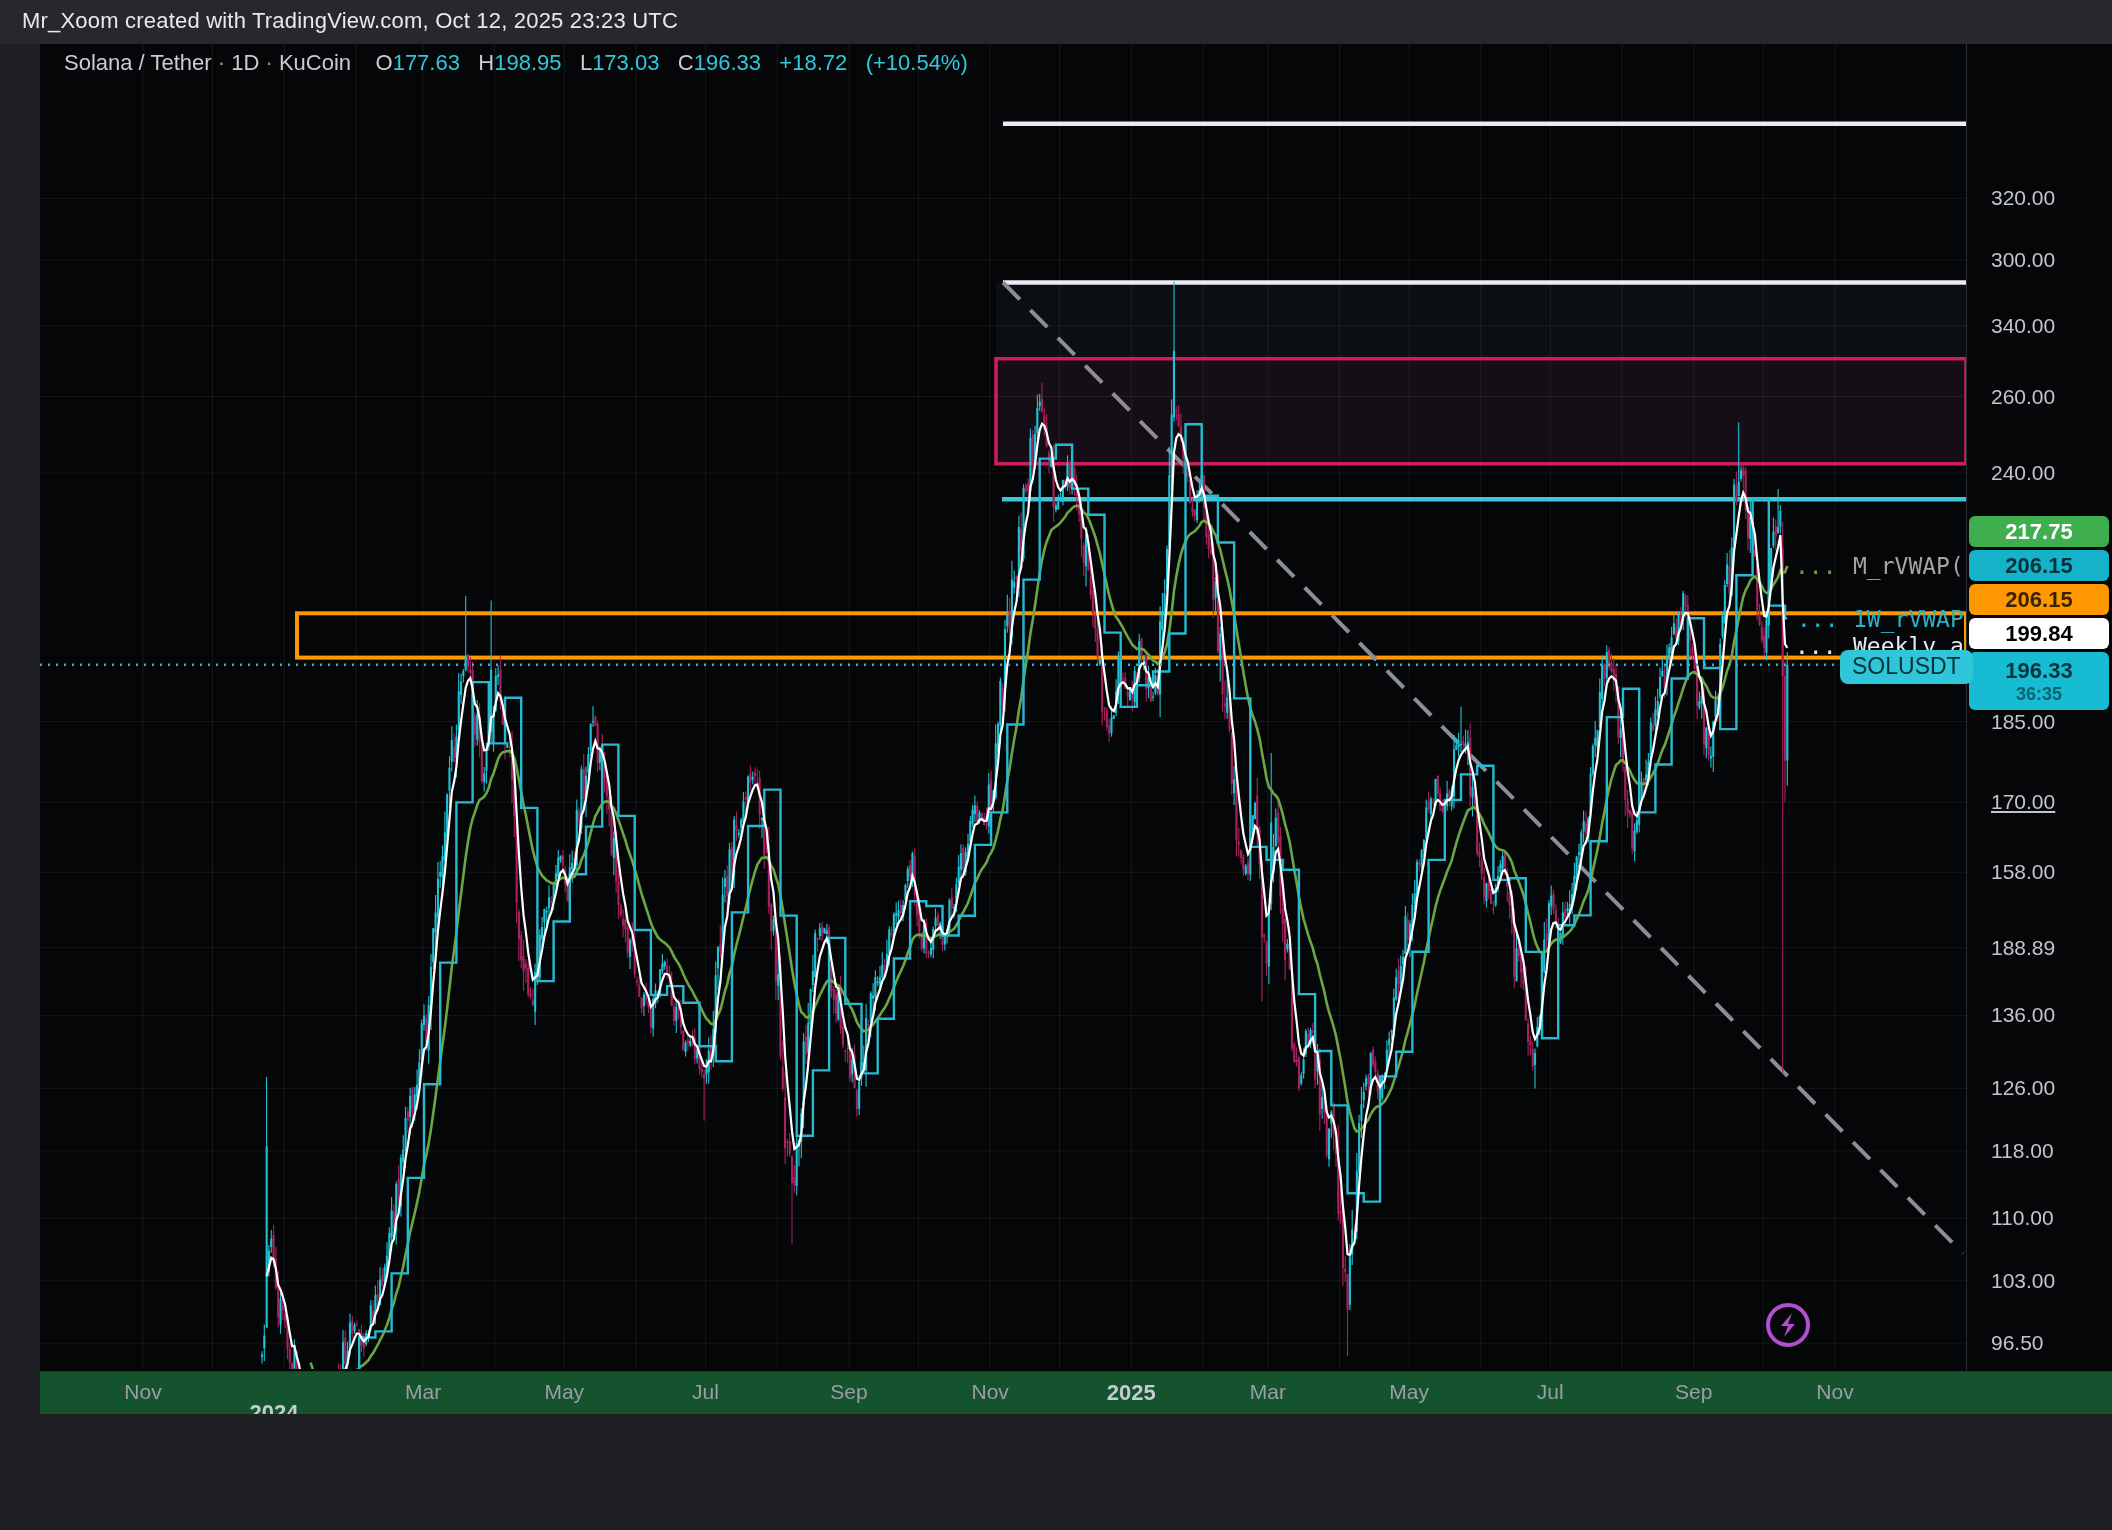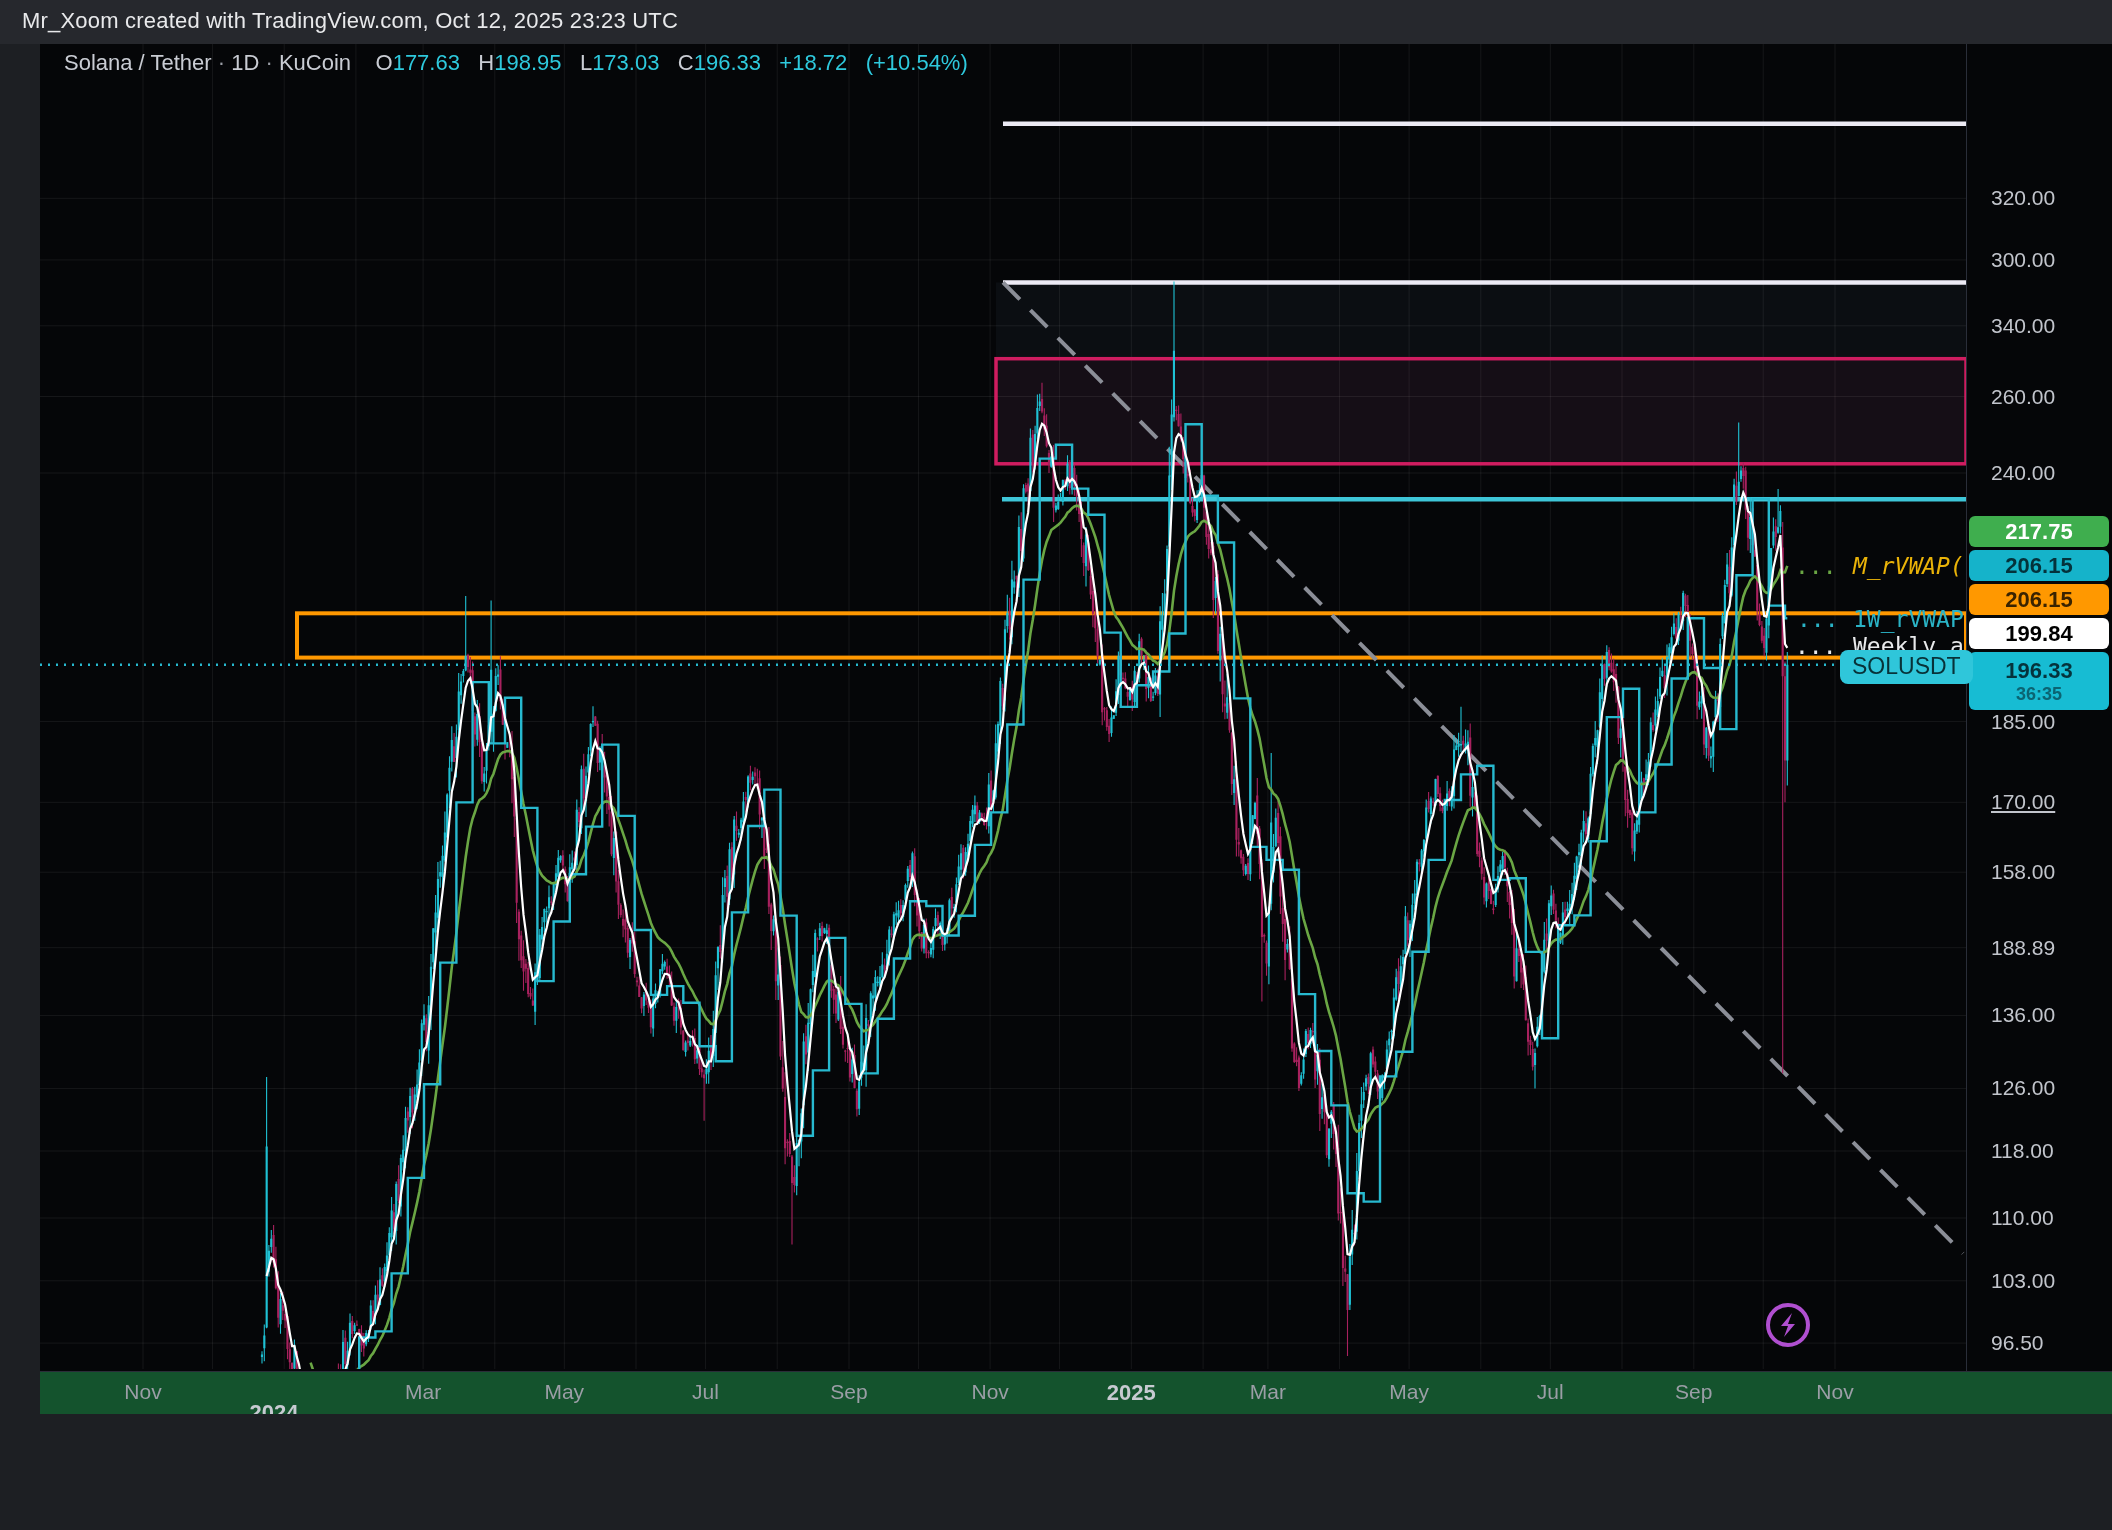--- a/index.html
+++ b/index.html
@@ -174,20 +174,20 @@
   <path d="M266.6 1276.1L268.9 1267.6L271.3 1257.8L273.6 1259.3L275.9 1268.8L278.2 1284.9L280.5 1289.6L282.8 1296.6L285.1 1304.5L287.5 1319.0L289.8 1333.2L292.1 1346.1L294.4 1346.0L296.7 1356.4L299.0 1364.4L301.3 1377.6L303.7 1390.0L306.0 1396.2L308.3 1410.6L310.6 1427.6L312.9 1437.9L315.2 1451.9L317.6 1461.7L319.9 1458.4L322.2 1452.1L324.5 1457.2L326.8 1449.7L329.1 1443.0L331.4 1424.2L333.8 1408.6L336.1 1397.2L338.4 1390.2L340.7 1388.0L343.0 1372.4L345.3 1369.6L347.6 1363.3L350.0 1349.6L352.3 1344.4L354.6 1337.9L356.9 1333.5L359.2 1334.0L361.5 1337.8L363.8 1341.3L366.2 1338.5L368.5 1336.8L370.8 1326.2L373.1 1324.1L375.4 1314.2L377.7 1309.3L380.0 1299.3L382.4 1294.8L384.7 1285.4L387.0 1275.3L389.3 1261.0L391.6 1243.9L393.9 1239.0L396.2 1220.3L398.6 1213.8L400.9 1194.8L403.2 1179.6L405.5 1158.6L407.8 1145.7L410.1 1128.9L412.4 1123.4L414.8 1113.6L417.1 1103.8L419.4 1089.8L421.7 1067.1L424.0 1049.6L426.3 1047.1L428.7 1033.0L431.0 1010.4L433.3 982.2L435.6 958.4L437.9 931.2L440.2 911.0L442.5 892.3L444.9 871.9L447.2 845.5L449.5 818.8L451.8 791.8L454.1 781.8L456.4 766.6L458.7 740.9L461.1 720.6L463.4 703.8L465.7 687.7L468.0 680.7L470.3 678.1L472.6 688.9L474.9 703.9L477.3 707.3L479.6 718.8L481.9 739.1L484.2 750.4L486.5 750.1L488.8 741.8L491.1 717.2L493.5 716.3L495.8 702.7L498.1 693.2L500.4 695.9L502.7 705.4L505.0 718.2L507.3 726.2L509.7 734.4L512.0 749.1L514.3 771.0L516.6 812.9L518.9 853.2L521.2 887.6L523.5 914.7L525.9 932.4L528.2 952.5L530.5 967.0L532.8 979.7L535.1 977.2L537.4 975.3L539.8 961.6L542.1 950.0L544.4 936.1L546.7 927.7L549.0 917.5L551.3 912.3L553.6 902.2L556.0 892.5L558.3 880.7L560.6 872.5L562.9 870.2L565.2 874.9L567.5 883.6L569.8 878.1L572.2 873.0L574.5 868.8L576.8 848.7L579.1 839.8L581.4 815.7L583.7 809.9L586.0 798.4L588.4 783.4L590.7 763.2L593.0 748.9L595.3 741.1L597.6 748.3L599.9 748.9L602.2 752.5L604.6 760.7L606.9 772.6L609.2 784.8L611.5 807.4L613.8 817.4L616.1 838.3L618.4 859.9L620.8 877.9L623.1 893.6L625.4 905.5L627.7 921.0L630.0 927.2L632.3 932.6L634.7 946.2L637.0 958.1L639.3 970.9L641.6 983.3L643.9 987.0L646.2 991.5L648.5 996.9L650.9 1006.9L653.2 1004.1L655.5 999.4L657.8 997.5L660.1 988.0L662.4 979.8L664.7 973.8L667.1 974.0L669.4 975.4L671.7 985.3L674.0 997.0L676.3 1000.3L678.6 1002.5L680.9 1010.7L683.3 1023.7L685.6 1029.9L687.9 1034.2L690.2 1036.5L692.5 1036.8L694.8 1044.2L697.1 1046.2L699.5 1053.7L701.8 1059.9L704.1 1065.9L706.4 1066.8L708.7 1061.4L711.0 1061.4L713.3 1050.5L715.7 1024.7L718.0 998.2L720.3 982.5L722.6 952.4L724.9 927.0L727.2 916.8L729.5 893.7L731.9 888.9L734.2 865.2L736.5 853.7L738.8 846.7L741.1 837.6L743.4 825.4L745.8 816.9L748.1 803.3L750.4 796.4L752.7 789.8L755.0 785.3L757.3 784.7L759.6 794.5L762.0 802.2L764.3 820.0L766.6 829.5L768.9 854.5L771.2 879.3L773.5 892.4L775.8 921.1L778.2 938.6L780.5 976.3L782.8 1012.3L785.1 1055.5L787.4 1083.4L789.7 1106.4L792.0 1131.2L794.4 1148.8L796.7 1146.9L799.0 1144.5L801.3 1134.0L803.6 1102.1L805.9 1086.0L808.2 1064.4L810.6 1038.7L812.9 1015.6L815.2 987.3L817.5 970.8L819.8 956.4L822.1 949.7L824.4 942.5L826.8 938.4L829.1 945.3L831.4 960.2L833.7 973.2L836.0 986.5L838.3 988.4L840.7 1001.8L843.0 1015.9L845.3 1027.6L847.6 1034.4L849.9 1048.5L852.2 1052.2L854.5 1064.0L856.9 1078.8L859.2 1079.7L861.5 1073.6L863.8 1070.1L866.1 1052.4L868.4 1043.5L870.7 1026.5L873.1 1016.0L875.4 1002.8L877.7 995.7L880.0 989.4L882.3 981.0L884.6 977.1L886.9 969.3L889.3 955.9L891.6 948.8L893.9 937.2L896.2 929.1L898.5 922.8L900.8 919.6L903.1 914.7L905.5 904.7L907.8 892.6L910.1 887.3L912.4 875.8L914.7 882.2L917.0 893.2L919.3 905.7L921.7 919.8L924.0 921.5L926.3 932.0L928.6 938.8L930.9 941.9L933.2 937.5L935.5 930.9L937.9 929.1L940.2 927.0L942.5 933.0L944.8 934.2L947.1 932.9L949.4 921.9L951.8 917.4L954.1 913.9L956.4 903.9L958.7 891.3L961.0 878.4L963.3 875.4L965.6 867.6L968.0 859.6L970.3 846.5L972.6 834.1L974.9 824.5L977.2 823.8L979.5 820.0L981.8 819.1L984.2 821.0L986.5 820.7L988.8 808.5L991.1 808.8L993.4 802.7L995.7 782.5L998.0 762.6L1000.4 734.6L1002.7 725.1L1005.0 692.1L1007.3 665.0L1009.6 652.9L1011.9 627.8L1014.2 612.2L1016.6 601.2L1018.9 575.8L1021.2 567.4L1023.5 540.3L1025.8 523.8L1028.1 512.9L1030.4 487.1L1032.8 479.1L1035.1 463.8L1037.4 444.8L1039.7 430.1L1042.0 423.8L1044.3 425.7L1046.6 432.5L1049.0 443.2L1051.3 447.6L1053.6 467.3L1055.9 479.8L1058.2 487.2L1060.5 490.6L1062.9 487.1L1065.2 485.9L1067.5 478.5L1069.8 481.7L1072.1 478.9L1074.4 481.3L1076.7 486.3L1079.1 495.5L1081.4 509.8L1083.7 527.2L1086.0 529.6L1088.3 542.8L1090.6 559.8L1092.9 577.4L1095.3 594.1L1097.6 614.4L1099.9 629.3L1102.2 656.2L1104.5 673.5L1106.8 691.0L1109.1 705.2L1111.5 709.2L1113.8 711.2L1116.1 704.5L1118.4 688.1L1120.7 683.8L1123.0 682.1L1125.3 684.1L1127.7 688.3L1130.0 688.1L1132.3 691.8L1134.6 684.7L1136.9 682.8L1139.2 668.7L1141.5 664.2L1143.9 662.7L1146.2 671.4L1148.5 673.2L1150.8 682.4L1153.1 687.1L1155.4 683.2L1157.8 686.8L1160.1 664.4L1162.4 647.5L1164.7 629.1L1167.0 601.7L1169.3 557.8L1171.6 507.5L1174.0 452.4L1176.3 438.1L1178.6 434.1L1180.9 435.8L1183.2 443.5L1185.5 454.9L1187.8 461.9L1190.2 475.4L1192.5 487.7L1194.8 497.0L1197.1 496.5L1199.4 494.3L1201.7 487.9L1204.0 494.5L1206.4 508.4L1208.7 521.7L1211.0 532.1L1213.3 554.2L1215.6 563.0L1217.9 591.4L1220.2 605.3L1222.6 634.1L1224.9 657.5L1227.2 670.6L1229.5 690.1L1231.8 720.3L1234.1 739.6L1236.4 771.8L1238.8 795.4L1241.1 815.9L1243.4 833.7L1245.7 844.2L1248.0 854.0L1250.3 849.1L1252.6 837.7L1255.0 826.0L1257.3 828.6L1259.6 840.2L1261.9 871.4L1264.2 892.6L1266.5 915.7L1268.9 912.9L1271.2 881.7L1273.5 870.0L1275.8 852.2L1278.1 849.1L1280.4 864.7L1282.7 884.0L1285.1 908.7L1287.4 920.4L1289.7 936.3L1292.0 972.3L1294.3 1001.3L1296.6 1021.1L1298.9 1042.9L1301.3 1053.6L1303.6 1055.5L1305.9 1047.3L1308.2 1045.9L1310.5 1040.6L1312.8 1037.5L1315.1 1051.3L1317.5 1052.6L1319.8 1072.6L1322.1 1080.7L1324.4 1090.9L1326.7 1111.9L1329.0 1117.4L1331.3 1115.6L1333.7 1121.6L1336.0 1132.3L1338.3 1158.6L1340.6 1176.2L1342.9 1205.9L1345.2 1227.3L1347.5 1254.1L1349.9 1254.9L1352.2 1246.4L1354.5 1242.3L1356.8 1217.9L1359.1 1185.2L1361.4 1157.4L1363.7 1135.1L1366.1 1115.8L1368.4 1105.1L1370.7 1087.5L1373.0 1079.8L1375.3 1077.1L1377.6 1081.9L1380.0 1087.0L1382.3 1083.3L1384.6 1080.8L1386.9 1070.3L1389.2 1059.7L1391.5 1050.0L1393.8 1032.1L1396.2 1013.5L1398.5 1003.6L1400.8 991.0L1403.1 979.5L1405.4 957.9L1407.7 951.9L1410.0 942.4L1412.4 929.7L1414.7 917.5L1417.0 898.5L1419.3 887.0L1421.6 874.6L1423.9 863.0L1426.2 844.2L1428.6 832.3L1430.9 820.9L1433.2 814.8L1435.5 802.8L1437.8 799.8L1440.1 801.9L1442.4 804.9L1444.8 803.7L1447.1 800.3L1449.4 799.9L1451.7 796.8L1454.0 780.8L1456.3 768.9L1458.6 760.3L1461.0 754.8L1463.3 751.4L1465.6 748.8L1467.9 746.4L1470.2 762.6L1472.5 770.7L1474.9 782.4L1477.2 805.6L1479.5 822.5L1481.8 839.2L1484.1 858.2L1486.4 866.6L1488.7 874.6L1491.1 884.3L1493.4 892.9L1495.7 891.3L1498.0 886.2L1500.3 878.9L1502.6 871.2L1504.9 870.0L1507.3 875.4L1509.6 885.2L1511.9 897.6L1514.2 923.2L1516.5 931.5L1518.8 939.6L1521.1 950.5L1523.5 961.6L1525.8 980.8L1528.1 1000.7L1530.4 1015.2L1532.7 1032.1L1535.0 1039.0L1537.3 1034.9L1539.7 1028.5L1542.0 1008.1L1544.3 984.8L1546.6 969.9L1548.9 947.1L1551.2 929.6L1553.5 923.0L1555.9 922.3L1558.2 928.0L1560.5 929.8L1562.8 924.0L1565.1 921.7L1567.4 917.3L1569.7 912.7L1572.1 906.5L1574.4 896.1L1576.7 882.7L1579.0 872.5L1581.3 858.9L1583.6 846.1L1586.0 842.2L1588.3 834.2L1590.6 813.6L1592.9 790.5L1595.2 772.7L1597.5 758.4L1599.8 735.8L1602.2 711.6L1604.5 700.7L1606.8 684.1L1609.1 678.5L1611.4 676.2L1613.7 678.2L1616.0 680.5L1618.4 699.2L1620.7 708.8L1623.0 726.3L1625.3 750.2L1627.6 770.7L1629.9 785.3L1632.2 805.8L1634.6 814.0L1636.9 816.1L1639.2 810.6L1641.5 800.8L1643.8 795.3L1646.1 788.2L1648.4 779.3L1650.8 759.9L1653.1 749.9L1655.4 736.2L1657.7 724.3L1660.0 708.3L1662.3 695.7L1664.6 693.1L1667.0 681.0L1669.3 669.6L1671.6 658.7L1673.9 646.8L1676.2 644.0L1678.5 633.8L1680.8 628.2L1683.2 616.3L1685.5 612.8L1687.8 613.0L1690.1 622.2L1692.4 632.7L1694.7 644.5L1697.1 664.5L1699.4 676.6L1701.7 682.9L1704.0 703.0L1706.3 711.2L1708.6 725.9L1710.9 735.8L1713.3 731.0L1715.6 720.3L1717.9 713.8L1720.2 689.9L1722.5 664.6L1724.8 637.3L1727.1 612.4L1729.5 606.0L1731.8 586.1L1734.1 551.0L1736.4 534.2L1738.7 516.4L1741.0 500.9L1743.3 492.5L1745.7 498.2L1748.0 511.2L1750.3 513.1L1752.6 523.7L1754.9 534.5L1757.2 559.1L1759.5 580.6L1761.9 600.2L1764.2 615.9L1766.5 616.8L1768.8 606.3L1771.1 586.5L1773.4 567.8L1775.7 557.4L1778.1 547.2L1780.4 535.0L1782.7 602.0L1785.0 644.0L1787.3 647.9" fill="none" stroke="#ffffff" stroke-width="2.2"></path>
   <line x1="40" x2="1966" y1="664.8" y2="664.8" stroke="#27b9cf" stroke-width="2.5" stroke-dasharray="2 6"></line>
  </g>
  <g>
    <circle cx="1788" cy="1325" r="20" fill="none" stroke="#b04fd0" stroke-width="4"></circle>
    <path d="M1792 1313 l-11 13 h7 l-4 11 l11 -13 h-7 z" fill="#b04fd0"></path>
  </g>
 </svg>
     </div>
     <div class="axlabel" style="left: 1795px; top: 553px; color: rgb(106, 166, 68);">...</div>
-    <div class="axlabel" style="left: 1853px; top: 553px; color: #eab308; font-style: italic;">M_rVWAP(</div>
+    <div class="axlabel" style="left: 1853px; top: 553px; color: #a3a3a3;">M_rVWAP(</div>
     <div class="axlabel" style="left: 1797px; top: 606px; color: rgb(42, 179, 198);">...</div>
     <div class="axlabel" style="left: 1853px; top: 606px; color: rgb(42, 179, 198);">1W_rVWAP</div>
     <div class="axlabel" style="left: 1795px; top: 633px; color: rgb(232, 233, 235);">...</div>
     <div class="axlabel" style="left: 1853px; top: 633px; color: rgb(232, 233, 235);">Weekly a</div>
     <div id="solusdt-badge" style="left: 1840px; top: 650px;">SOLUSDT</div>
 
 </div>
 
 </body></html>

